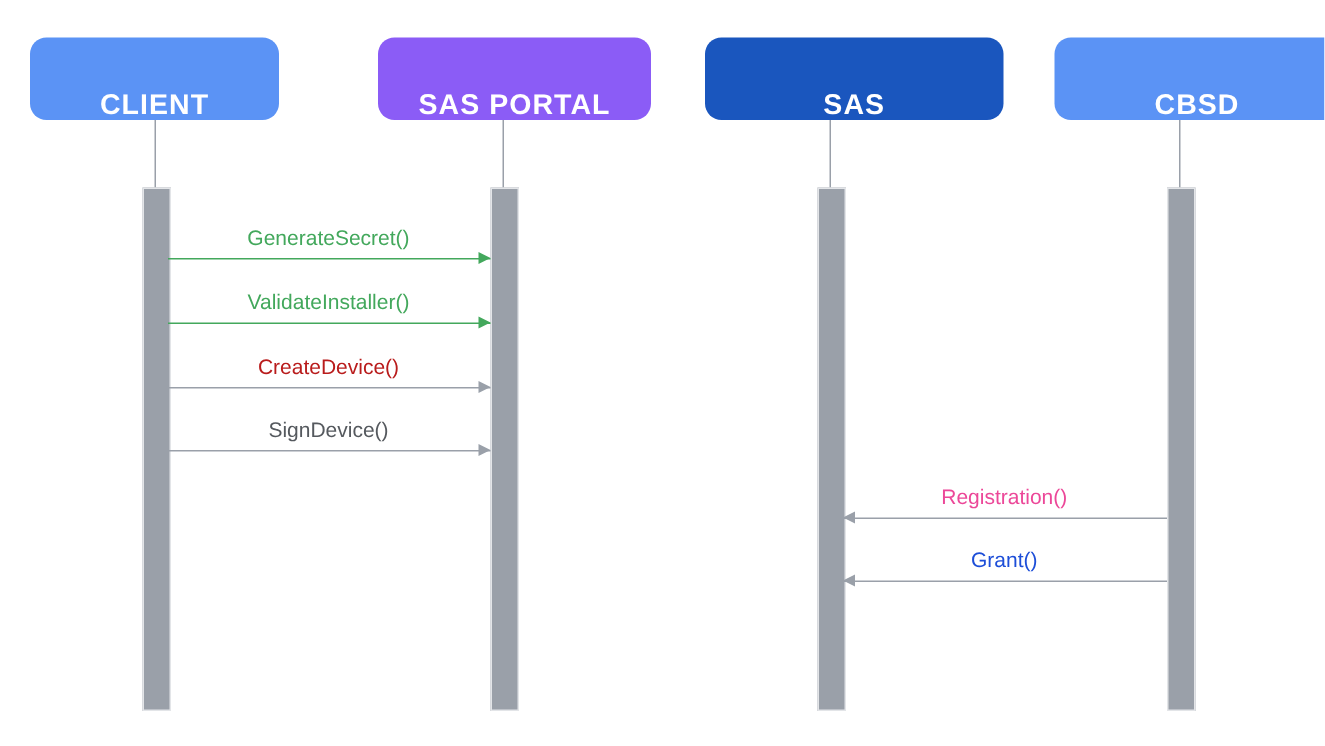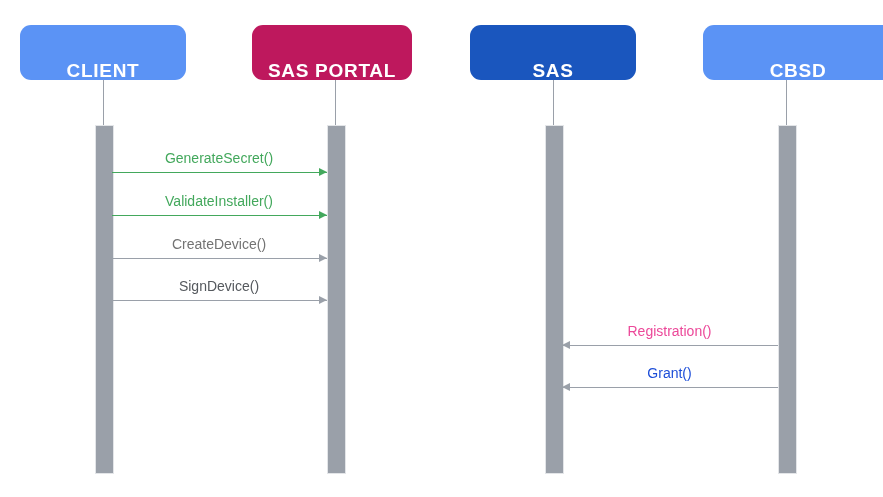--- a/index.html
+++ b/index.html
@@ -106,24 +106,24 @@
       <div class="lifeline-stem" style="left: 552.5px; top: 80px; height: 45px; background: rgb(154, 160, 169);"></div>
       <div class="activation-bar" style="left: 544.5px; top: 125px; height: 347px; background: rgb(154, 160, 169); border-color: rgb(227, 229, 232);"></div>
       <div class="lifeline-stem" style="left: 785.5px; top: 80px; height: 45px; background: rgb(154, 160, 169);"></div>
       <div class="activation-bar" style="left: 777.5px; top: 125px; height: 347px; background: rgb(154, 160, 169); border-color: rgb(227, 229, 232);"></div>
     </div>
 
   <div id="participants-layer">
       <div class="participant-box" style="left: 20px; top: 25px; width: 166px; height: 55px; background: rgb(91, 147, 245);">
         <span class="participant-label" style="color: rgb(255, 255, 255);">CLIENT</span>
       </div>
-      <div class="participant-box" style="left: 252px; top: 25px; width: 160px; height: 55px; background: #be185d;">
+      <div class="participant-box" style="left: 252px; top: 25px; width: 182px; height: 55px; background: #8b5cf6;">
         <span class="participant-label" style="color: rgb(255, 255, 255);">SAS PORTAL</span>
       </div>
-      <div class="participant-box" style="left: 470px; top: 25px; width: 166px; height: 55px; background: rgb(26, 86, 190);">
+      <div class="participant-box" style="left: 470px; top: 25px; width: 199px; height: 55px; background: rgb(26, 86, 190);">
         <span class="participant-label" style="color: rgb(255, 255, 255);">SAS</span>
       </div>
       <div class="participant-box" style="left: 703px; top: 25px; width: 190px; height: 55px; background: rgb(91, 147, 245);">
         <span class="participant-label" style="color: rgb(255, 255, 255);">CBSD</span>
       </div>
     </div>
 
   <div id="messages-layer">
       <div class="message dir-right" style="left: 111.5px; top: 172px; width: 215px;">
         <div class="message-line" style="background: rgb(67, 168, 92);"></div>
@@ -131,21 +131,21 @@
         <div class="message-label" style="color: rgb(67, 168, 92);">GenerateSecret()</div>
       </div>
       <div class="message dir-right" style="left: 111.5px; top: 215px; width: 215px;">
         <div class="message-line" style="background: rgb(67, 168, 92);"></div>
         <div class="message-arrowhead" style="border-left-color: rgb(67, 168, 92);"></div>
         <div class="message-label" style="color: rgb(67, 168, 92);">ValidateInstaller()</div>
       </div>
       <div class="message dir-right" style="left: 111.5px; top: 258px; width: 215px;">
         <div class="message-line" style="background: rgb(154, 160, 169);"></div>
         <div class="message-arrowhead" style="border-left-color: rgb(154, 160, 169);"></div>
-        <div class="message-label" style="color: #737373;">CreateDevice()</div>
+        <div class="message-label" style="color: #b91c1c;">CreateDevice()</div>
       </div>
       <div class="message dir-right" style="left: 111.5px; top: 300px; width: 215px;">
         <div class="message-line" style="background: rgb(154, 160, 169);"></div>
         <div class="message-arrowhead" style="border-left-color: rgb(154, 160, 169);"></div>
         <div class="message-label" style="color: rgb(85, 89, 94);">SignDevice()</div>
       </div>
       <div class="message dir-left" style="left: 561.5px; top: 345px; width: 216px;">
         <div class="message-line" style="background: rgb(154, 160, 169);"></div>
         <div class="message-arrowhead" style="border-right-color: rgb(154, 160, 169);"></div>
         <div class="message-label" style="color: #ec4899; margin-top: 15px;">Registration()</div>

